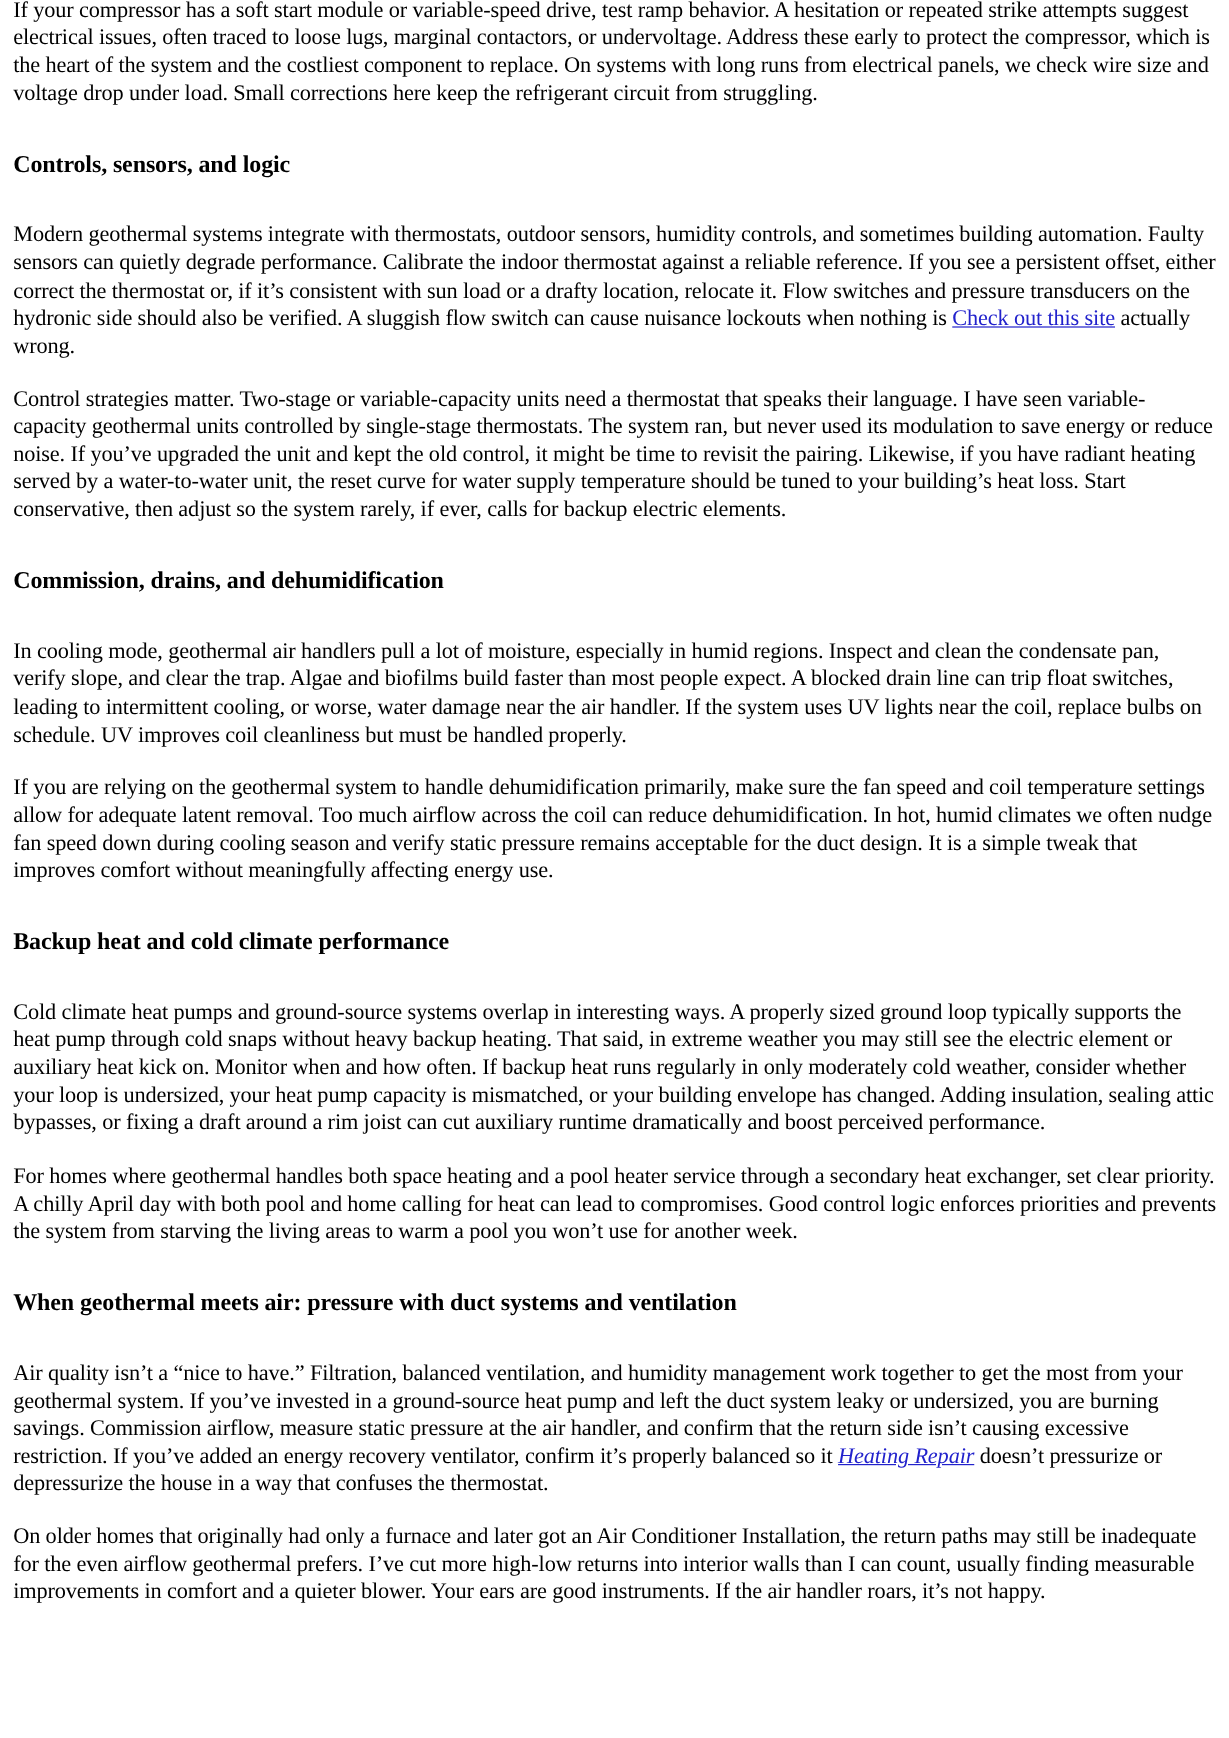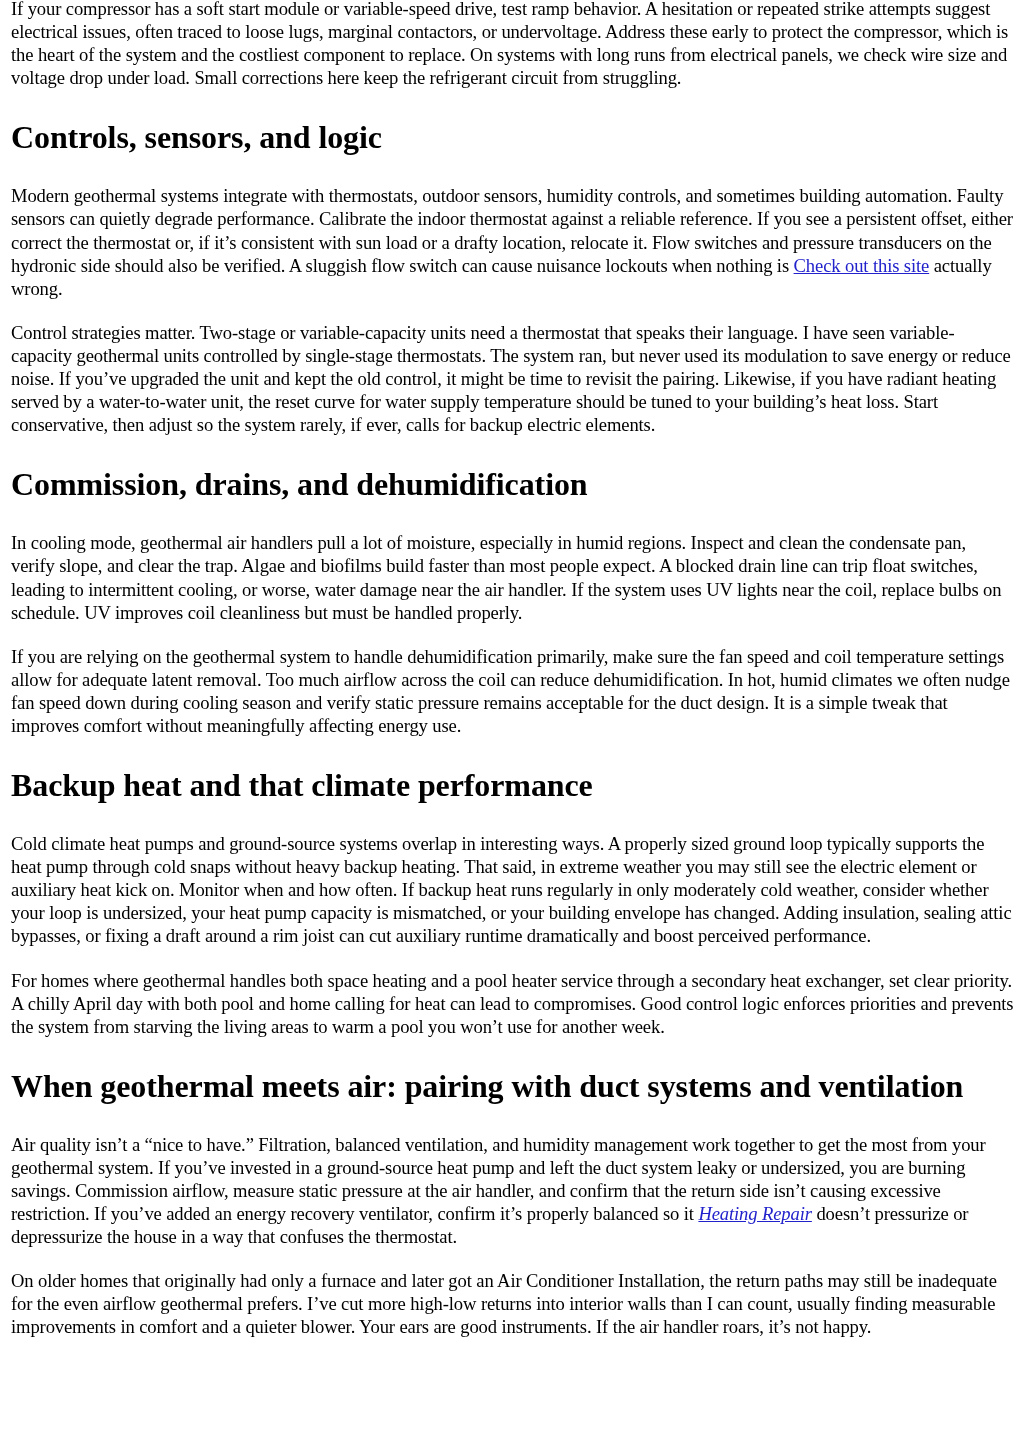--- a/index.html
+++ b/index.html
@@ -19,21 +19,21 @@
     margin-top: -3px;
   }
   p {
     font-size: 18.6px;
     line-height: 23.1px;
     margin: 0 0 21px 0;
     letter-spacing: -0.12px;
     word-spacing: 0px;
   }
   h2 {
-    font-size: 32px;
+    font-size: 20px;
     font-weight: bold;
     line-height: 32px;
     margin: 32px 0 31px 0;
     letter-spacing: -0.1px;
   }
   a.link {
     color: #1a0dab;
     color: #2222cc;
   }
   a.link.italic {
@@ -54,24 +54,24 @@
     <p>Control strategies matter. Two-stage or variable-capacity units need a thermostat that speaks their language. I have seen variable-capacity geothermal units controlled by single-stage thermostats. The system ran, but never used its modulation to save energy or reduce noise. If you’ve upgraded the unit and kept the old control, it might be time to revisit the pairing. Likewise, if you have radiant heating served by a water-to-water unit, the reset curve for water supply temperature should be tuned to your building’s heat loss. Start conservative, then adjust so the system rarely, if ever, calls for backup electric elements.</p>
   </section>
 
   <section>
     <h2>Commission, drains, and dehumidification</h2>
     <p>In cooling mode, geothermal air handlers pull a lot of moisture, especially in humid regions. Inspect and clean the condensate pan, verify slope, and clear the trap. Algae and biofilms build faster than most people expect. A blocked drain line can trip float switches, leading to intermittent cooling, or worse, water damage near the air handler. If the system uses UV lights near the coil, replace bulbs on schedule. UV improves coil cleanliness but must be handled properly.</p>
     <p>If you are relying on the geothermal system to handle dehumidification primarily, make sure the fan speed and coil temperature settings allow for adequate latent removal. Too much airflow across the coil can reduce dehumidification. In hot, humid climates we often nudge fan speed down during cooling season and verify static pressure remains acceptable for the duct design. It is a simple tweak that improves comfort without meaningfully affecting energy use.</p>
   </section>
 
   <section>
-    <h2>Backup heat and that climate performance</h2>
+    <h2>Backup heat and cold climate performance</h2>
     <p>Cold climate heat pumps and ground-source systems overlap in interesting ways. A properly sized ground loop typically supports the heat pump through cold snaps without heavy backup heating. That said, in extreme weather you may still see the electric element or auxiliary heat kick on. Monitor when and how often. If backup heat runs regularly in only moderately cold weather, consider whether your loop is undersized, your heat pump capacity is mismatched, or your building envelope has changed. Adding insulation, sealing attic bypasses, or fixing a draft around a rim joist can cut auxiliary runtime dramatically and boost perceived performance.</p>
     <p>For homes where geothermal handles both space heating and a pool heater service through a secondary heat exchanger, set clear priority. A chilly April day with both pool and home calling for heat can lead to compromises. Good control logic enforces priorities and prevents the system from starving the living areas to warm a pool you won’t use for another week.</p>
   </section>
 
   <section>
-    <h2>When geothermal meets air: pairing with duct systems and ventilation</h2>
+    <h2>When geothermal meets air: pressure with duct systems and ventilation</h2>
     <p><span>Air quality isn’t a “nice to have.” Filtration, balanced ventilation, and humidity management work together to get the most from your geothermal system. If you’ve invested in a ground-source heat pump and left the duct system leaky or undersized, you are burning savings. Commission airflow, measure static pressure at the air handler, and confirm that the return side isn’t causing excessive restriction. If you’ve added an energy recovery ventilator, confirm it’s properly balanced so it </span><a class="link italic" href="#">Heating Repair</a><span> doesn’t pressurize or depressurize the house in a way that confuses the thermostat.</span></p>
     <p>On older homes that originally had only a furnace and later got an Air Conditioner Installation, the return paths may still be inadequate for the even airflow geothermal prefers. I’ve cut more high-low returns into interior walls than I can count, usually finding measurable improvements in comfort and a quieter blower. Your ears are good instruments. If the air handler roars, it’s not happy.</p>
   </section>
 
 </div>
 
 </body></html>

